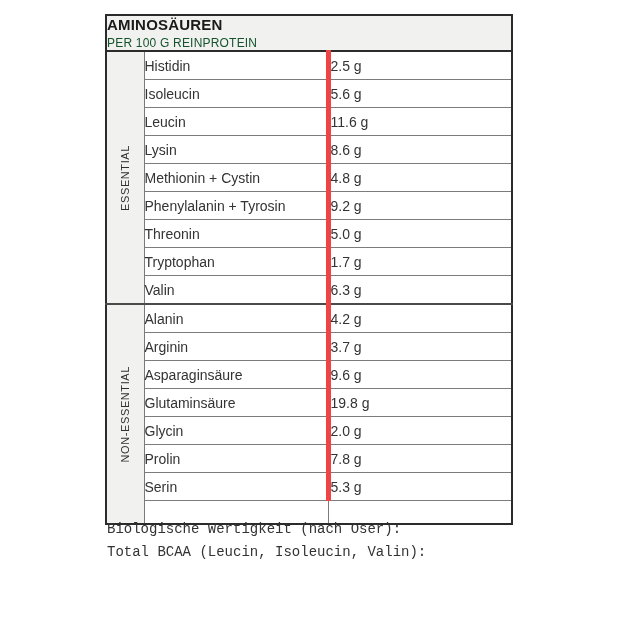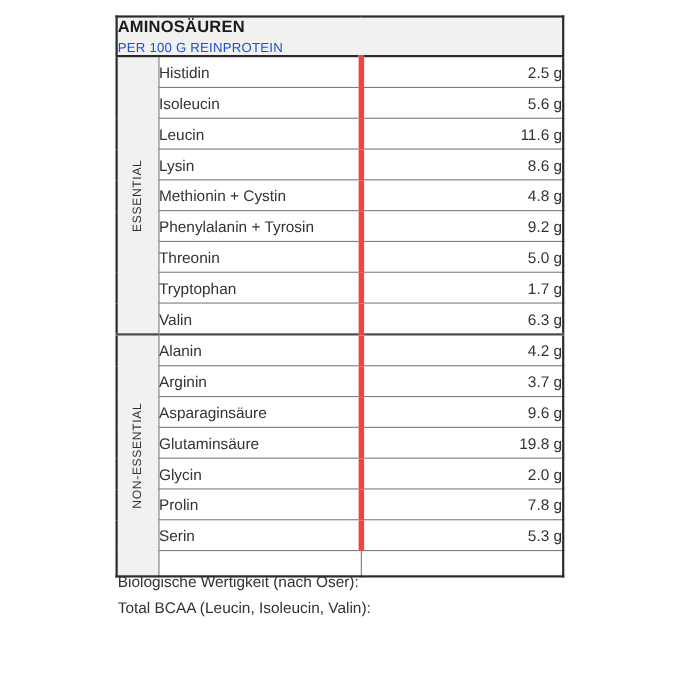--- a/index.html
+++ b/index.html
@@ -40,21 +40,21 @@
     border-bottom: 2px solid #2b2b2b;
   }
   .title {
     font-size: 15px;
     font-weight: bold;
     color: #1a1a1a;
     letter-spacing: 0.2px;
   }
   .subtitle {
     font-size: 12px;
-    color: #1d4ed8;
+    color: #14532d;
     margin-top: 3px;
     letter-spacing: 0.2px;
   }
   .label-cell {
     background: #f1f1ef;
     border-right: 1px solid #7a7a7a;
     text-align: center;
     vertical-align: middle;
   }
   .vertical-label {
@@ -72,21 +72,20 @@
     font-size: 14px;
     color: #333333;
     border-top: 1px solid #7c7c7c;
     background: #ffffff;
   }
   td.name-cell {
     padding-left: 8px;
     border-right: 5px solid #ef4444;
   }
   td.value-cell {
-    text-align: right;
     padding-right: 10px;
   }
   tr.section-start td.name-cell,
   tr.section-start td.value-cell,
   tr.section-start td.label-cell {
     border-top: 2px solid #4a4a4a;
   }
   tr.first-data td.name-cell,
   tr.first-data td.value-cell,
   tr.first-data td.label-cell {
@@ -104,20 +103,21 @@
     position: absolute;
     left: 107px;
     top: 518px;
     font-size: 14px;
     color: #333333;
   }
   .footer-line {
     height: 23px;
     line-height: 23px;
     white-space: nowrap;
+    font-family: Liberation Mono, monospace;
   }
 </style>
 </head>
 <body>
 
 <div class="sheet">
 
   <table class="amino">
     <colgroup>
       <col style="width:38px">

